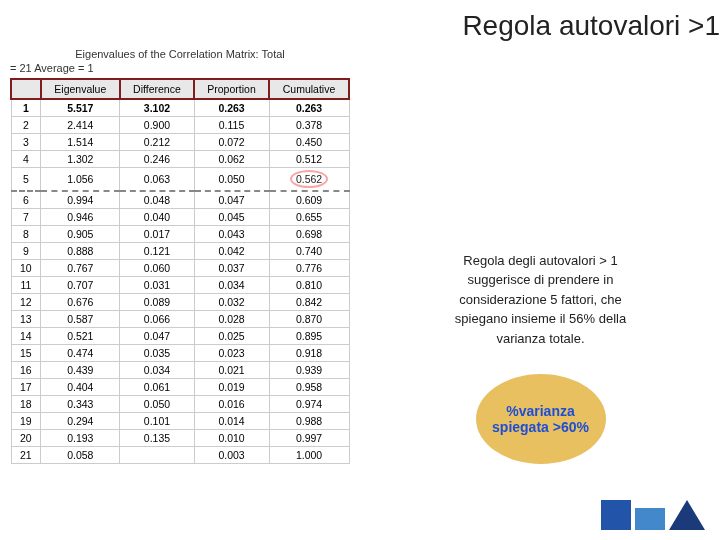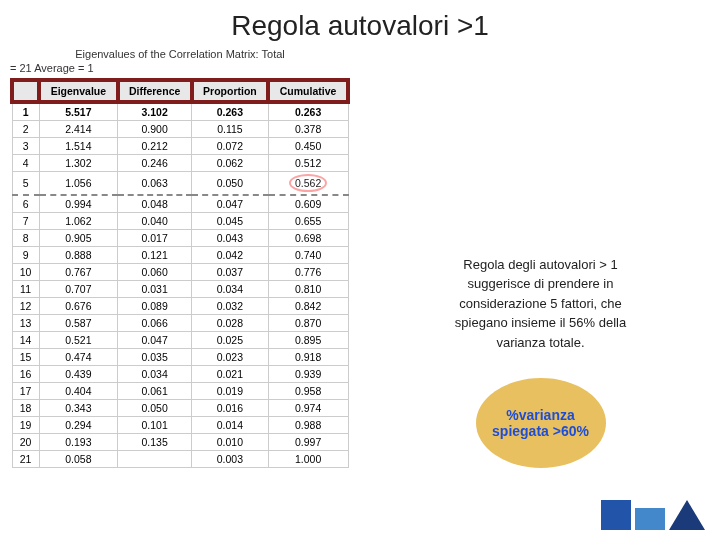--- a/index.html
+++ b/index.html
@@ -5,21 +5,21 @@
     * { margin: 0; padding: 0; box-sizing: border-box; }
     body {
       width: 720px;
       height: 540px;
       background: #fff;
       font-family: Arial, sans-serif;
       overflow: hidden;
       position: relative;
     }
     h1 {
-      text-align: center;
+      text-align: right;
       font-size: 28px;
       font-weight: normal;
       padding: 10px 0 6px 0;
       color: #222;
     }
     .content-area {
       display: flex;
       flex-direction: row;
       padding: 0 10px;
       gap: 21px;
@@ -40,24 +40,24 @@
       color: #333;
       margin-bottom: 4px;
     }
     table {
       border-collapse: collapse;
       width: 100%;
       font-size: 11px;
     }
     th {
       background: #e8e8e8;
-      border: 4px solid #7f1d1d;
+      border: 2px solid #7f1d1d;
       padding: 3px 6px;
       text-align: center;
-      font-weight: bold;
+      font-weight: normal;
       font-size: 10.5px;
     }
     td {
       border: 1px solid #ccc;
       padding: 2px 6px;
       text-align: center;
       font-size: 10.5px;
     }
     tr:first-child td { font-weight: bold; }
     .oval-cumulative {
@@ -186,21 +186,21 @@
           </tr>
           <tr class="dashed-row">
             <td>6</td>
             <td>0.994</td>
             <td>0.048</td>
             <td>0.047</td>
             <td>0.609</td>
           </tr>
           <tr>
             <td>7</td>
-            <td>1.062</td>
+            <td>0.946</td>
             <td>0.040</td>
             <td>0.045</td>
             <td>0.655</td>
           </tr>
           <tr>
             <td>8</td>
             <td>0.905</td>
             <td>0.017</td>
             <td>0.043</td>
             <td>0.698</td>

